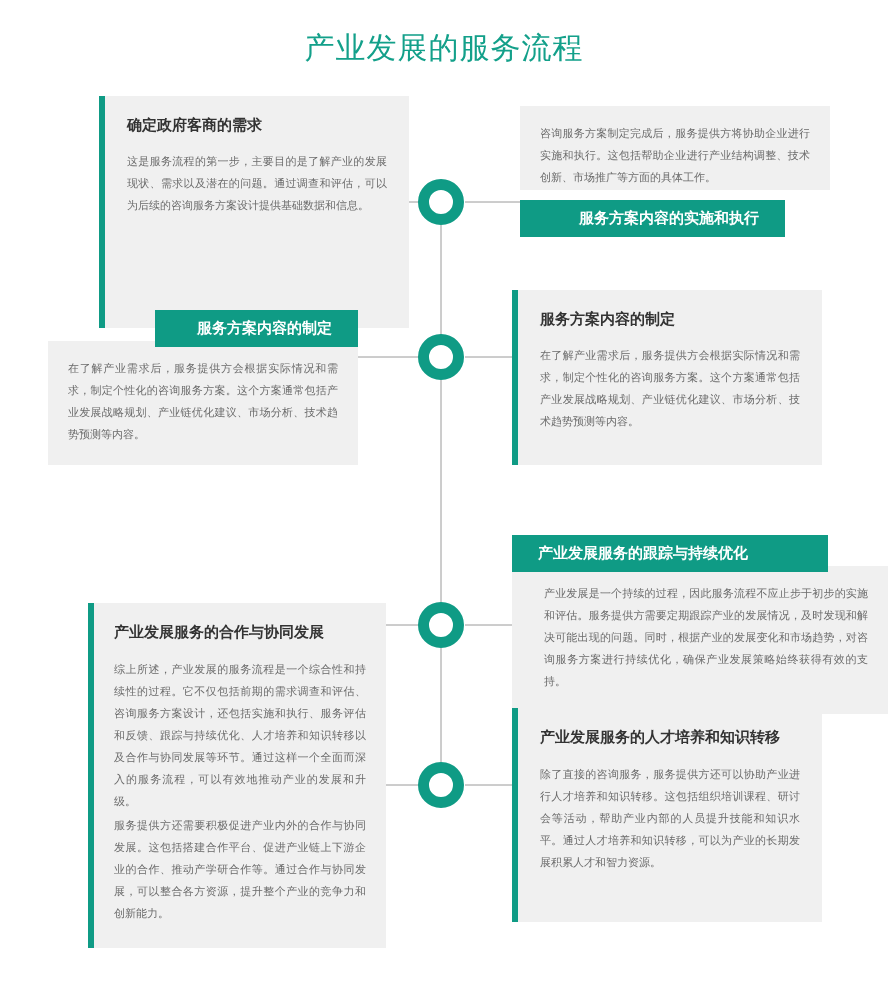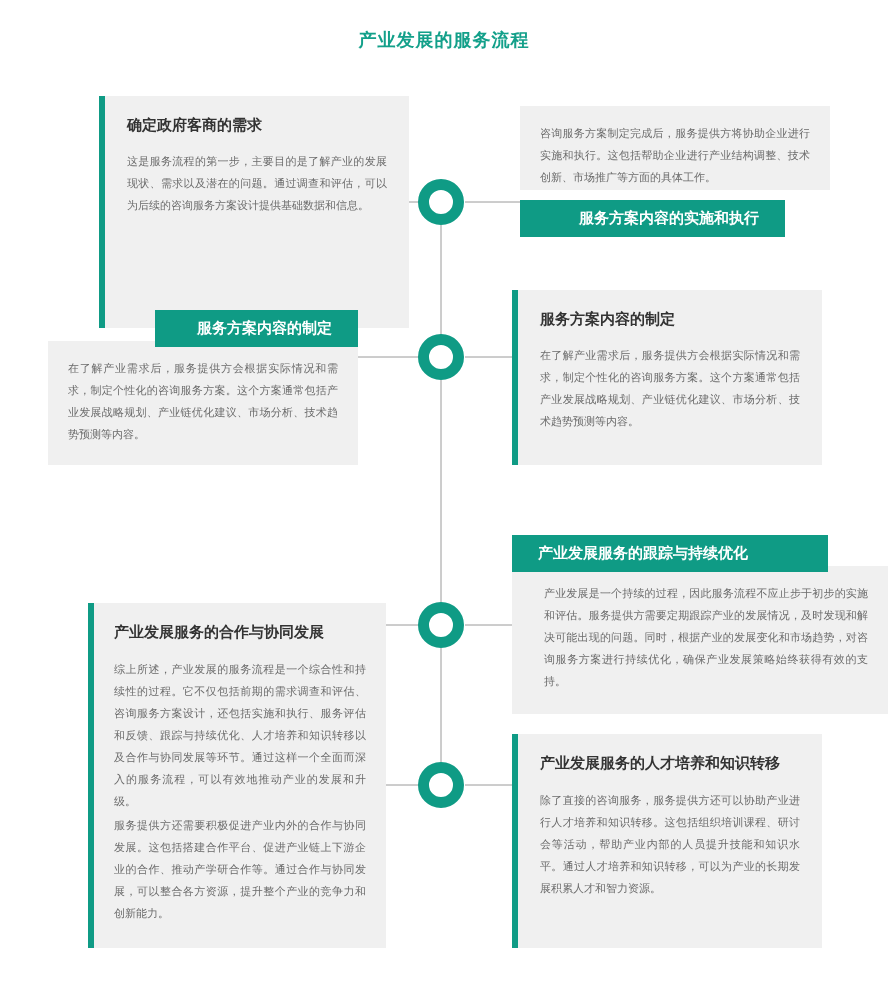--- a/index.html
+++ b/index.html
@@ -12,22 +12,22 @@
     background: #ffffff;
     font-family: "Liberation Sans", sans-serif;
     color: #4a4a4a;
     position: relative;
     overflow: hidden;
   }
 
   #page-title {
     text-align: center;
     color: #13a08a;
-    font-size: 18px;
-    font-weight: bold;
+    font-size: 30px;
+    font-weight: normal;
     letter-spacing: 1px;
     padding-top: 28px;
     margin: 0;
   }
 
   .canvas {
     position: absolute;
     left: 0;
     top: 0;
     width: 888px;
@@ -168,21 +168,21 @@
   </div>
 
   <div class="card leftbar" style="left:88px; top:603px; width:298px; height:345px;">
     <div class="card-inner" style="padding:18px 20px;">
       <div class="card-title two-line">产业发展服务的合作与协同发展</div>
       <p class="card-body">综上所述，产业发展的服务流程是一个综合性和持续性的过程。它不仅包括前期的需求调查和评估、咨询服务方案设计，还包括实施和执行、服务评估和反馈、跟踪与持续优化、人才培养和知识转移以及合作与协同发展等环节。通过这样一个全面而深入的服务流程，可以有效地推动产业的发展和升级。</p>
       <p class="card-body">服务提供方还需要积极促进产业内外的合作与协同发展。这包括搭建合作平台、促进产业链上下游企业的合作、推动产学研合作等。通过合作与协同发展，可以整合各方资源，提升整个产业的竞争力和创新能力。</p>
     </div>
   </div>
 
-  <div class="card leftbar" style="left:512px; top:734px; width:310px; height:214px;">
+  <div class="card leftbar" style="left:512px; top:708px; width:310px; height:214px;">
     <div class="card-inner">
       <div class="card-title two-line">产业发展服务的人才培养和知识转移</div>
       <p class="card-body">除了直接的咨询服务，服务提供方还可以协助产业进行人才培养和知识转移。这包括组织培训课程、研讨会等活动，帮助产业内部的人员提升技能和知识水平。通过人才培养和知识转移，可以为产业的长期发展积累人才和智力资源。</p>
     </div>
   </div>
 
   <div class="node" style="left:418px; top:179px;"></div>
   <div class="node" style="left:418px; top:334px;"></div>
   <div class="node" style="left:418px; top:602px;"></div>
   <div class="node" style="left:418px; top:762px;"></div>

